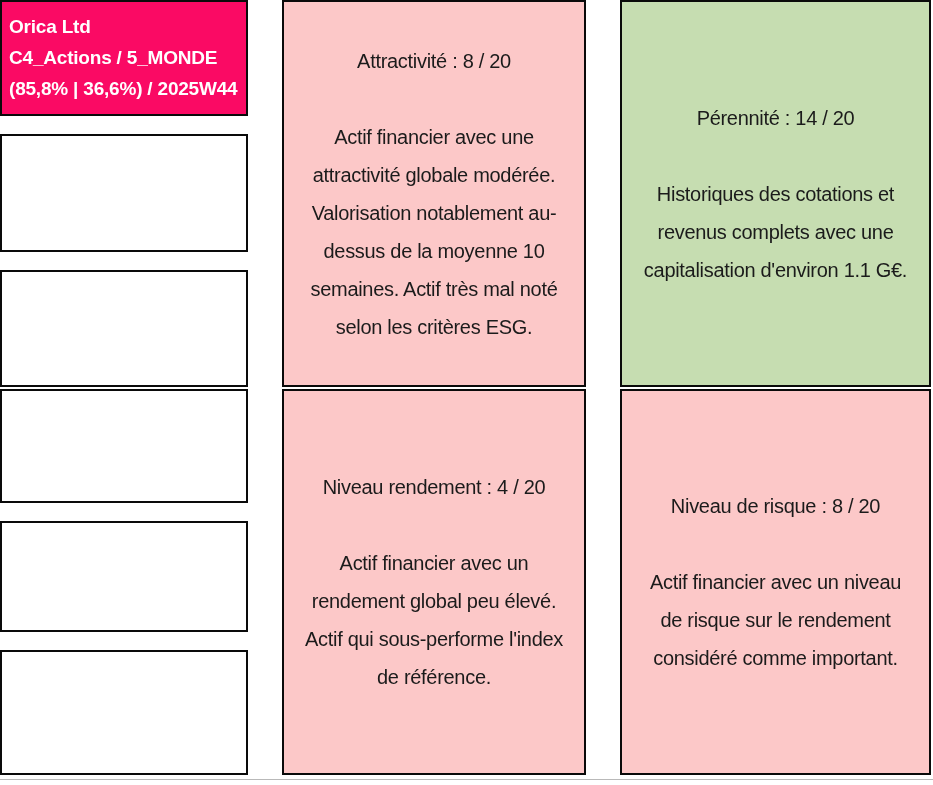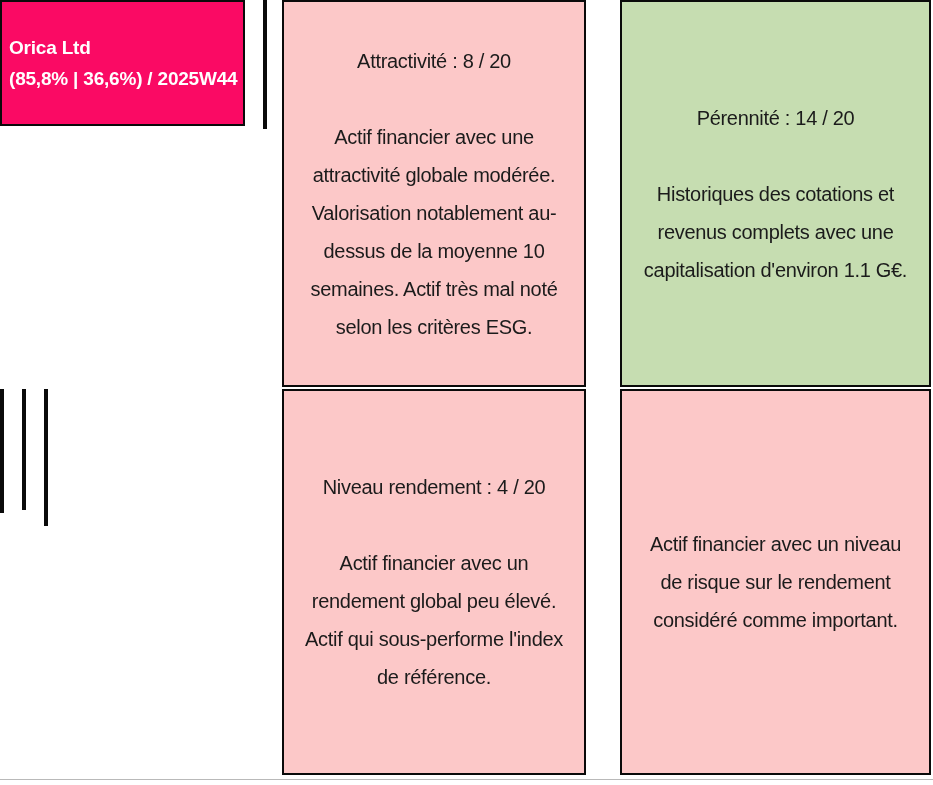--- a/index.html
+++ b/index.html
@@ -25,21 +25,21 @@
     grid-template-columns:248px 336px 343px;
     grid-template-rows:387px 386px;
     gap:2px;
     background:#ffffff;
   }
   .cell{
     border:2px solid var(--border);
     background:#ffffff;
   }
   .left-stack{
-    display:flex;flex-direction:row;gap:18px;
+    display:flex;flex-direction:column;gap:18px;
   }
   .header-cell{
     height:126px;
     background:var(--header-bg);
     color:#ffffff;
     font-weight:bold;
     font-size:19px;
     line-height:31px;
     letter-spacing:-0.2px;
     display:flex;flex-direction:column;justify-content:center;
@@ -70,20 +70,21 @@
   }
 </style>
 </head>
 <body>
 
 <div class="scorecard">
 
   <div class="left-stack">
     <div class="cell header-cell">
       <div>Orica Ltd</div>
+      <div>C4_Actions / 5_MONDE</div>
       <div>(85,8% | 36,6%) / 2025W44</div>
     </div>
     <div class="cell blank-1"></div>
     <div class="cell blank-2"></div>
   </div>
 
   <div class="cell panel pink mid">
     <div class="ptitle">Attractivité : 8 / 20</div>
     <div class="pbody">Actif financier avec une attractivité globale modérée. Valorisation notablement au-dessus de la moyenne 10 semaines. Actif très mal noté selon les critères ESG.</div>
   </div>
@@ -98,18 +99,19 @@
     <div class="cell blank-4"></div>
     <div class="cell blank-5"></div>
   </div>
 
   <div class="cell panel pink mid">
     <div class="ptitle">Niveau rendement : 4 / 20</div>
     <div class="pbody">Actif financier avec un rendement global peu élevé. Actif qui sous-performe l'index de référence.</div>
   </div>
 
   <div class="cell panel pink right">
+    <div class="ptitle">Niveau de risque : 8 / 20</div>
     <div class="pbody">Actif financier avec un niveau de risque sur le rendement considéré comme important.</div>
   </div>
 
 </div>
 
 <div class="bottom-edge"></div>
 
 </body></html>

